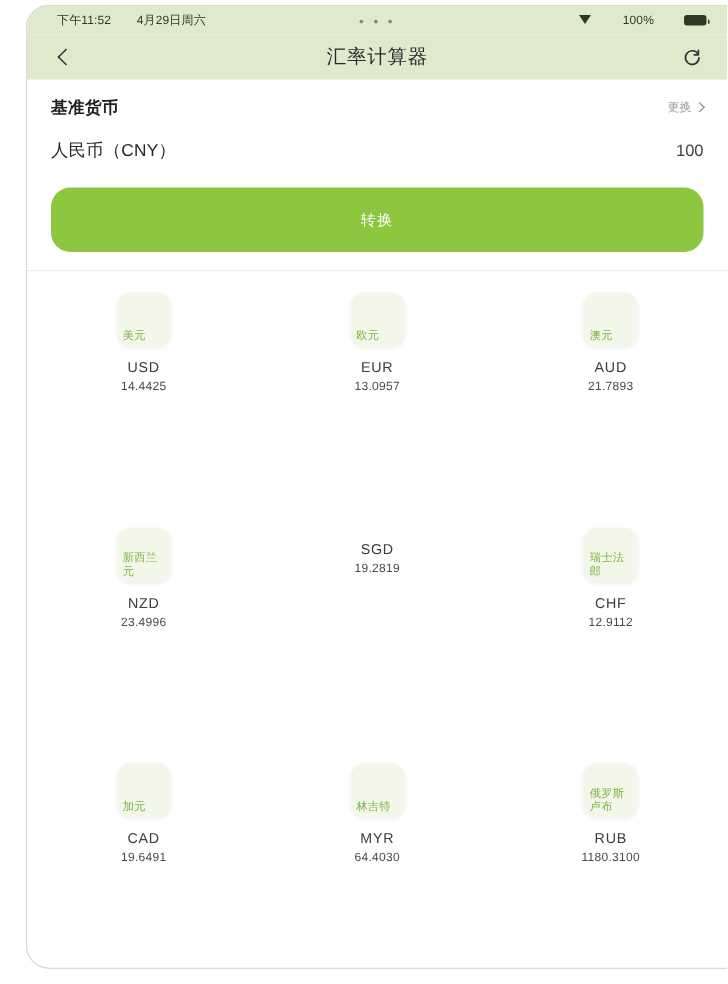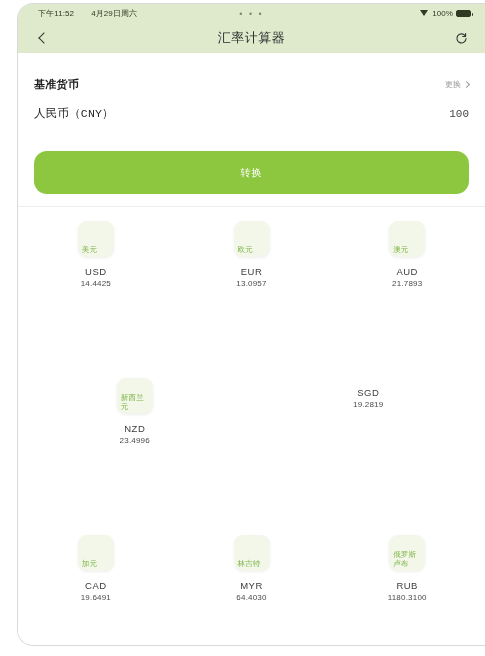--- a/index.html
+++ b/index.html
@@ -51,21 +51,21 @@
     text-align: center;
     font-size: 9px;
     letter-spacing: 2px;
     color: #7f8a70;
     pointer-events: none;
   }
   .sb-right {
     margin-left: auto;
     display: flex;
     align-items: center;
-    gap: 3px;
+    gap: 20px;
     white-space: nowrap;
   }
   .wifi-ico { display: inline-block; width: 9px; height: 7px; position: relative; }
   .wifi-ico i {
     position: absolute;
     left: 0; top: 0;
     width: 0; height: 0;
     border-left: 4.5px solid transparent;
     border-right: 4.5px solid transparent;
     border-top: 6px solid #2e3b22;
@@ -116,22 +116,21 @@
   .chev-left {
     width: 7px; height: 7px;
     border-left: 1.6px solid #333;
     border-bottom: 1.6px solid #333;
     transform: rotate(45deg);
   }
   #nav-refresh { margin-left: auto; }
   
   #base-block {
     background: #ffffff;
-    padding: 17px 16px;
-    font-family: Liberation Mono, monospace;
+    padding: 4px 16px;
   }
   .row {
     display: flex;
     align-items: center;
     height: 29px;
   }
   #base-label {
     font-size: 11px;
     font-weight: bold;
     color: #222;
@@ -341,20 +340,27 @@
           <div class="chip">
             <span>新西兰元</span>
           </div>
           <div class="code">NZD</div>
           <div class="value">23.4996</div>
         </div>
         <div class="cell">
           <div class="code">SGD</div>
           <div class="value">19.2819</div>
         </div>
+        <div class="cell">
+          <div class="chip">
+            <span>瑞士法郎</span>
+          </div>
+          <div class="code">CHF</div>
+          <div class="value">12.9112</div>
+        </div>
       </div>
 
       <div class="grid-row">
         <div class="cell">
           <div class="chip">
             <span>加元</span>
           </div>
           <div class="code">CAD</div>
           <div class="value">19.6491</div>
         </div>

